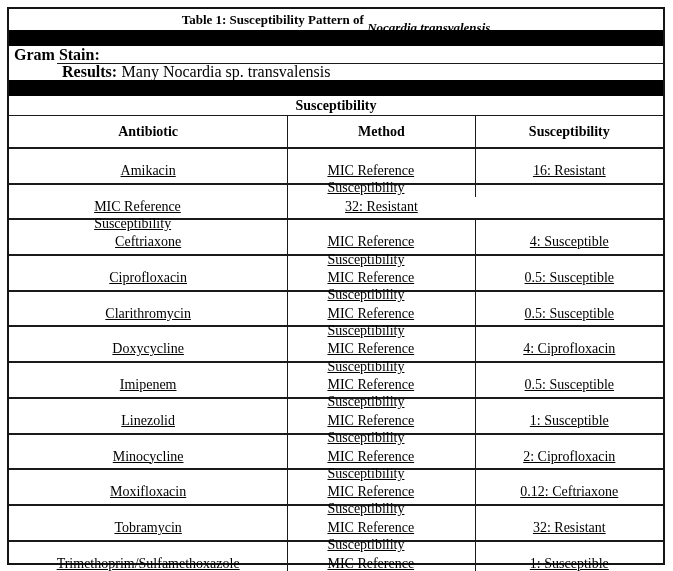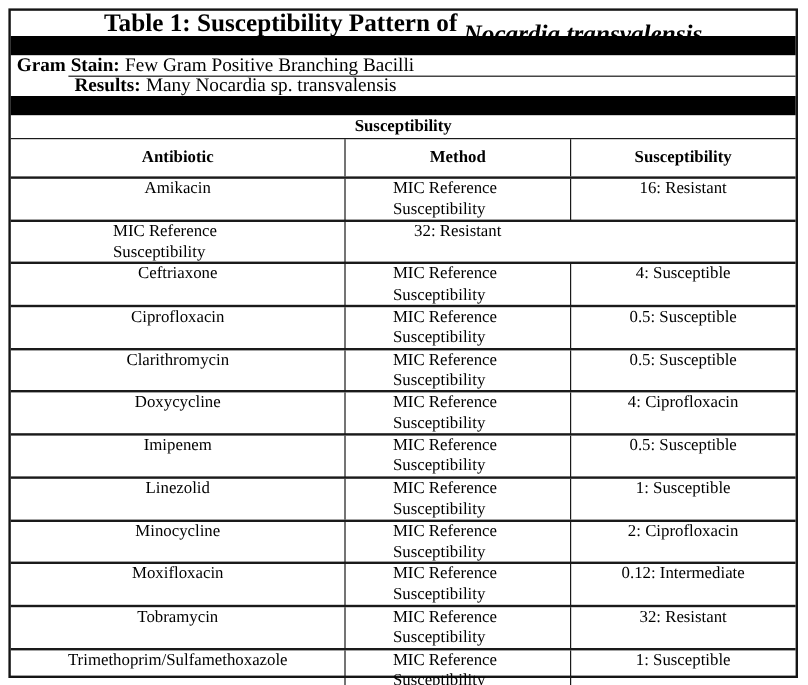--- a/index.html
+++ b/index.html
@@ -13,21 +13,21 @@
   .table-frame {
     position: absolute;
     left: 7px; top: 7px;
     width: 658px; height: 558px;
     border: 2px solid #151515;
     background: #ffffff;
   }
   .title-row {
     height: 21px;
     display: flex; align-items: center; justify-content: center;
-    font-size: 21px; font-weight: bold;
+    font-size: 13px; font-weight: bold;
     white-space: pre;
   }
   .species { font-style: italic; margin-top: 17px; }
   .black-bar {
     height: 16px;
     background: #000000;
   }
   .info-row {
     height: 17px;
     display: flex; align-items: center;
@@ -49,45 +49,45 @@
     border-top: 1.5px solid #1a1a1a;
   }
   .header-row { height: 32px; }
   .header-cell {
     display: flex; align-items: center; justify-content: center;
     font-size: 14px; font-weight: bold;
   }
   .data-row { height: 35.7px; border-top: 2px solid #1a1a1a; }
   .cell {
     display: flex; justify-content: center; align-items: flex-start;
-    padding-top: 0;
+    padding-top: 13px;
     font-size: 14px;
     line-height: 17.3px;
     text-align: center;
+    text-decoration: underline;
   }
   .grid-row > .cell + .cell,
   .grid-row > .header-cell + .header-cell { border-left: 1.5px solid #1a1a1a; }
   .method-text {
     display: inline-block;
     max-width: 108px;
     text-align: left;
   }
 </style>
 </head>
 <body>
 
 <div class="table-frame">
 
   <div class="title-row"><span>Table 1: Susceptibility Pattern of </span><span class="species">Nocardia transvalensis</span></div>
 
   <div class="black-bar"></div>
 
   <div class="info-row">
     <span class="info-label">Gram Stain:</span>
-    <span class="info-value">Few Gram Positive Branching Bacilli</span>
   </div>
   <div class="info-row">
     <span class="info-label">Results:</span>
     <span class="info-value">Many Nocardia sp. transvalensis</span>
   </div>
 
   <div class="black-bar"></div>
 
   <div class="section-row">Susceptibility</div>
 
@@ -166,21 +166,21 @@
         <span class="method-text">MIC Reference Susceptibility</span>
       </div>
     <div class="cell">2: Ciprofloxacin</div>
   </div>
 
   <div class="grid-row data-row">
     <div class="cell">Moxifloxacin</div>
     <div class="cell">
         <span class="method-text">MIC Reference Susceptibility</span>
       </div>
-    <div class="cell">0.12: Intermediate</div>
+    <div class="cell">0.12: Ceftriaxone</div>
   </div>
 
   <div class="grid-row data-row">
     <div class="cell">Tobramycin</div>
     <div class="cell">
         <span class="method-text">MIC Reference Susceptibility</span>
       </div>
     <div class="cell">32: Resistant</div>
   </div>
 

